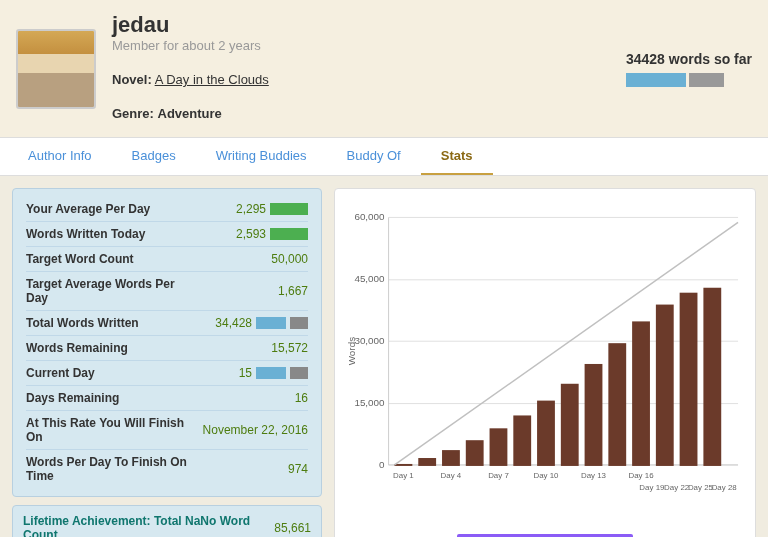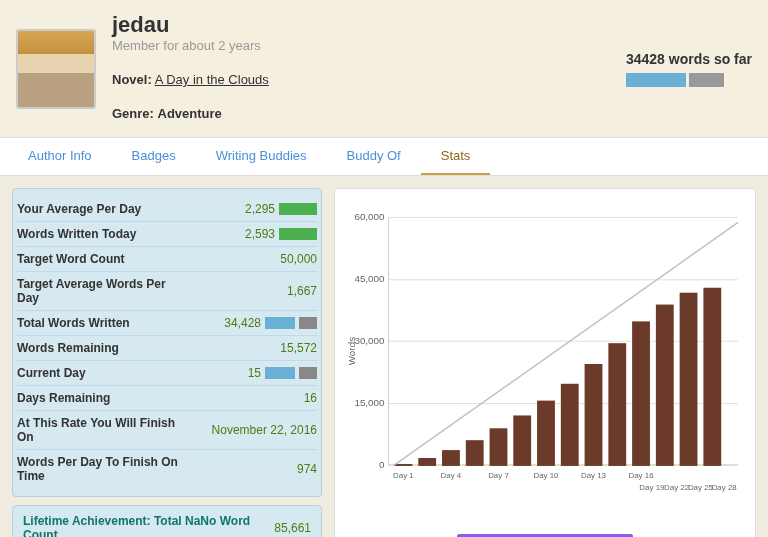--- a/index.html
+++ b/index.html
@@ -51,21 +51,21 @@
       padding: 10px 20px;
       cursor: pointer;
       color: #4a90d9;
       font-size: 13px;
       border-bottom: 2px solid transparent;
       text-decoration: none;
     }
     .nav-tab.active {
       color: #8b6914;
       border-bottom: 2px solid #c8a040;
-      font-weight: normal;
+      font-weight: bold;
     }
 
     
     .main-content {
       display: flex;
       gap: 0;
       padding: 12px;
       background: #f0ece0;
     }
 
@@ -74,21 +74,21 @@
       width: 310px;
       flex-shrink: 0;
       display: flex;
       flex-direction: column;
       gap: 8px;
     }
     .stats-card {
       background: #d6e8f0;
       border: 1px solid #b8d0e0;
       border-radius: 4px;
-      padding: 8px 4px;
+      padding: 8px 13px;
     }
     .stat-row {
       display: flex;
       justify-content: space-between;
       align-items: center;
       padding: 5px 0;
       border-bottom: 1px solid #c0d8e8;
     }
     .stat-row:last-child { border-bottom: none; }
     .stat-label { color: #333; font-size: 12px; font-weight: bold; max-width: 170px; }

